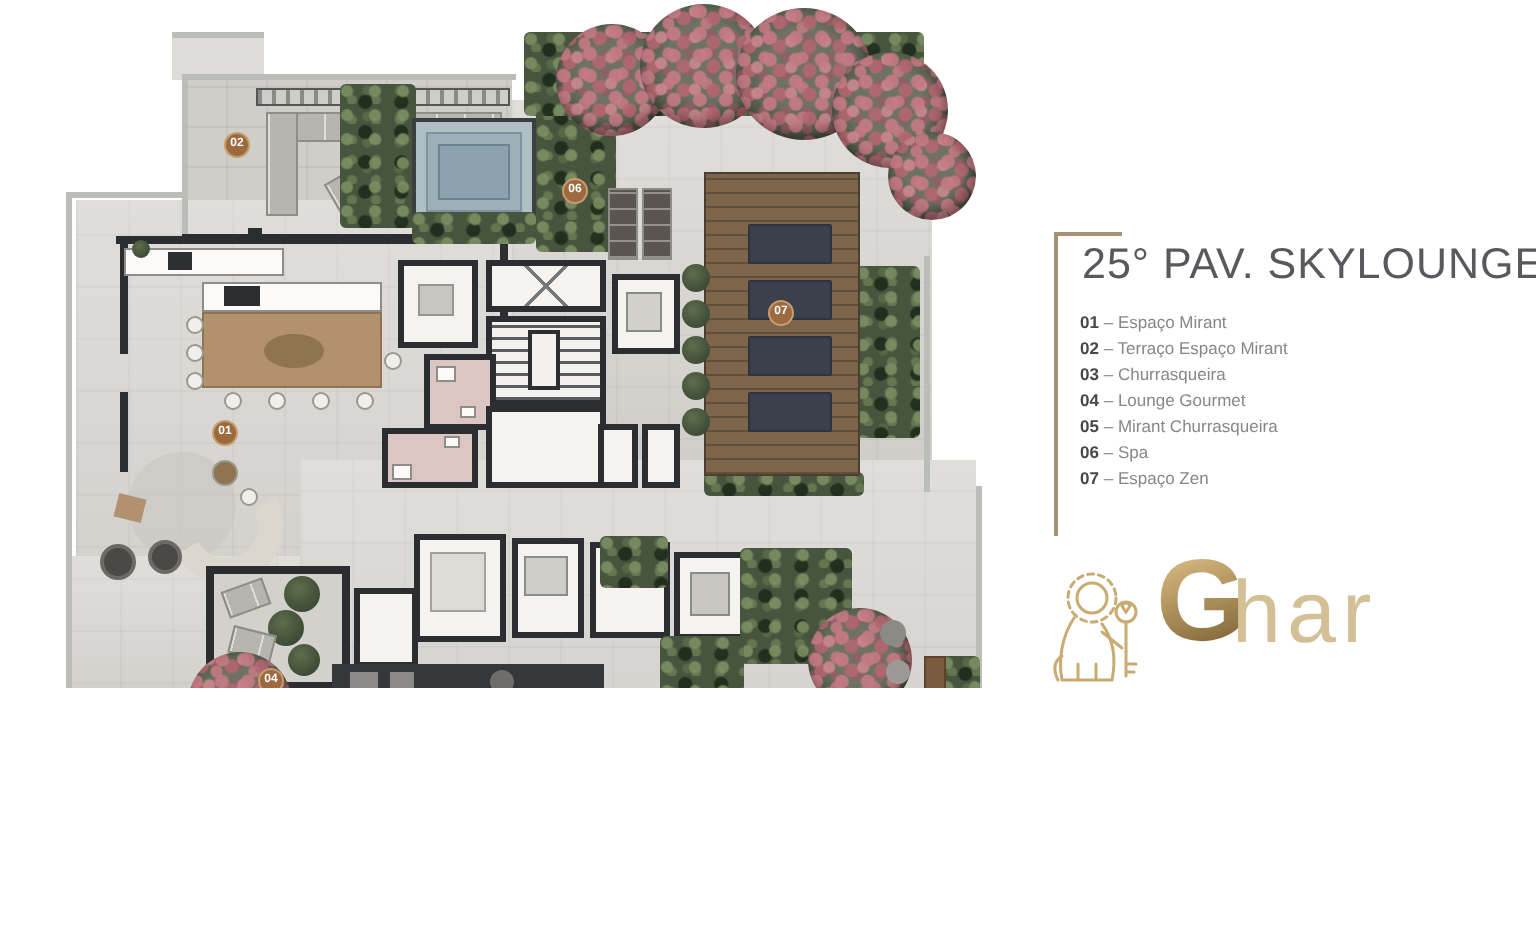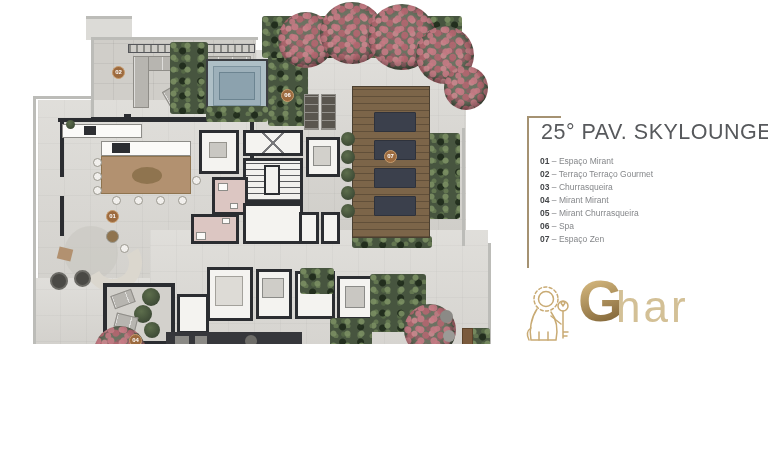--- a/index.html
+++ b/index.html
@@ -247,23 +247,23 @@
     <div class="v badge" style="left:129px;top:334px;">04</div>
     <div class="v badge" style="left:371px;top:354px;">05</div>
     <div class="v badge" style="left:281px;top:89px;">06</div>
     <div class="v badge" style="left:384px;top:150px;">07</div>
   </div>
 
   <div class="v" style="left:520px;top:108px;width:245px;height:170px;">
     <div class="v bracket" style="left:7px;top:8px;width:34px;height:152px;"></div>
     <div class="v title" style="left:21px;top:12px;">25° PAV. SKYLOUNGE</div>
     <div class="lrow" style="left:20px;top:48px;"><span class="lnum">01</span> <span>–</span> <span>Espaço Mirant</span></div>
-    <div class="lrow" style="left:20px;top:61px;"><span class="lnum">02</span> <span>–</span> <span>Terraço Terraço Gourmet</span></div>
+    <div class="lrow" style="left:20px;top:61px;"><span class="lnum">02</span> <span>–</span> <span>Terraço Espaço Mirant</span></div>
     <div class="lrow" style="left:20px;top:74px;"><span class="lnum">03</span> <span>–</span> <span>Churrasqueira</span></div>
-    <div class="lrow" style="left:20px;top:87px;"><span class="lnum">04</span> <span>–</span> <span>Mirant Mirant</span></div>
+    <div class="lrow" style="left:20px;top:87px;"><span class="lnum">04</span> <span>–</span> <span>Lounge Gourmet</span></div>
     <div class="lrow" style="left:20px;top:100px;"><span class="lnum">05</span> <span>–</span> <span>Mirant Churrasqueira</span></div>
     <div class="lrow" style="left:20px;top:113px;"><span class="lnum">06</span> <span>–</span> <span>Spa</span></div>
     <div class="lrow" style="left:20px;top:126px;text-align:right;"><span class="lnum">07</span> <span>–</span> <span>Espaço Zen</span></div>
   </div>
 
   <div class="v" style="left:522px;top:272px;width:200px;height:80px;">
     <svg class="v" style="left:2px;top:10px;" width="58" height="62" viewBox="0 0 58 62" fill="none">
       <g stroke="#c9ab74" stroke-width="1.5" fill="none" stroke-linecap="round">
         <circle cx="22" cy="17" r="7.5"></circle>
         <circle cx="22" cy="17" r="12" stroke-dasharray="3 2.4"></circle>

